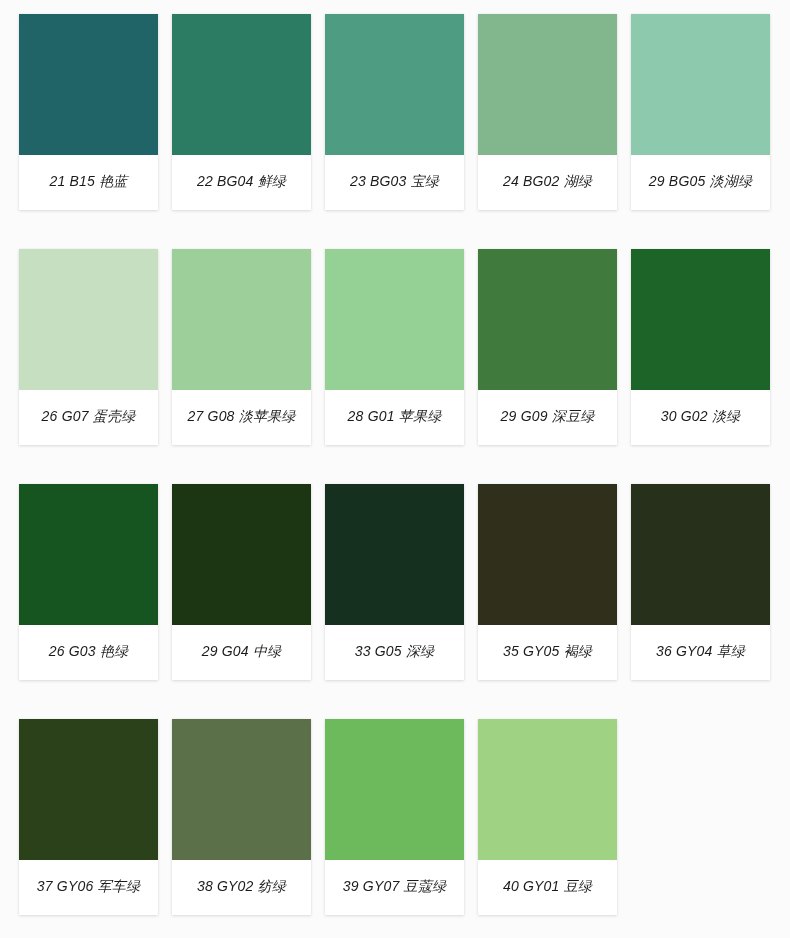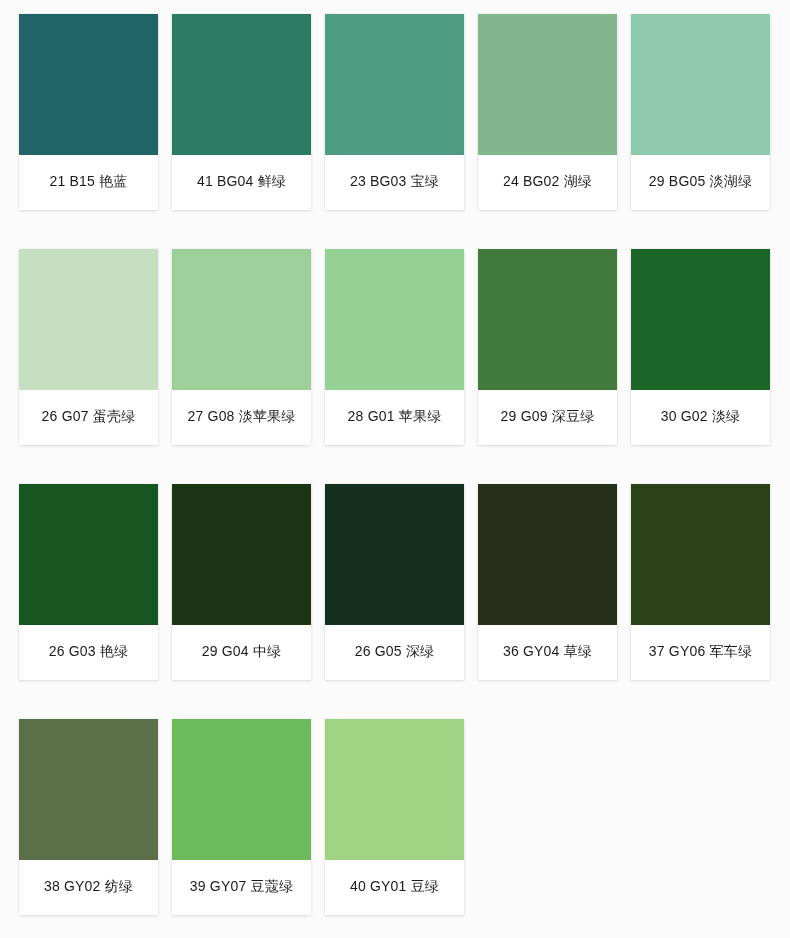--- a/index.html
+++ b/index.html
@@ -18,20 +18,21 @@
     width: 709px;
     height: 938px;
     padding: 14px 16px 32px 19px;
     display: grid;
     grid-template-columns: repeat(5, 139px);
     grid-template-rows: repeat(4, 196px);
     column-gap: 14px;
     row-gap: 39px;
     align-content: start;
     justify-content: start;
+    font-style: italic;
   }
   .swatch-card {
     width: 139px;
     height: 196px;
     background: #ffffff;
     box-shadow: 0 1px 3px rgba(0,0,0,0.13), 0 0 1px rgba(0,0,0,0.07);
     display: flex;
     flex-direction: column;
     overflow: hidden;
   }
@@ -58,21 +59,21 @@
 
 <div id="palette-grid">
 
   <div class="swatch-card">
     <div class="swatch-color" style="background-color: rgb(33, 100, 103);"></div>
     <div class="swatch-label">21 B15 艳蓝</div>
   </div>
 
   <div class="swatch-card">
     <div class="swatch-color" style="background-color: rgb(44, 124, 100);"></div>
-    <div class="swatch-label">41 BG04 鲜绿</div>
+    <div class="swatch-label">22 BG04 鲜绿</div>
   </div>
 
   <div class="swatch-card">
     <div class="swatch-color" style="background-color: rgb(78, 156, 130);"></div>
     <div class="swatch-label">23 BG03 宝绿</div>
   </div>
 
   <div class="swatch-card">
     <div class="swatch-color" style="background-color: rgb(130, 182, 141);"></div>
     <div class="swatch-label">24 BG02 湖绿</div>
@@ -113,24 +114,28 @@
     <div class="swatch-label">26 G03 艳绿</div>
   </div>
 
   <div class="swatch-card">
     <div class="swatch-color" style="background-color: rgb(28, 53, 18);"></div>
     <div class="swatch-label">29 G04 中绿</div>
   </div>
 
   <div class="swatch-card">
     <div class="swatch-color" style="background-color: rgb(22, 48, 31);"></div>
-    <div class="swatch-label">26 G05 深绿</div>
+    <div class="swatch-label">33 G05 深绿</div>
   </div>
 
 
+  <div class="swatch-card">
+    <div class="swatch-color" style="background-color: rgb(48, 47, 28);"></div>
+    <div class="swatch-label">35 GY05 褐绿</div>
+  </div>
 
   <div class="swatch-card">
     <div class="swatch-color" style="background-color: rgb(38, 48, 27);"></div>
     <div class="swatch-label">36 GY04 草绿</div>
   </div>
 
   <div class="swatch-card">
     <div class="swatch-color" style="background-color: rgb(43, 65, 26);"></div>
     <div class="swatch-label">37 GY06 军车绿</div>
   </div>

